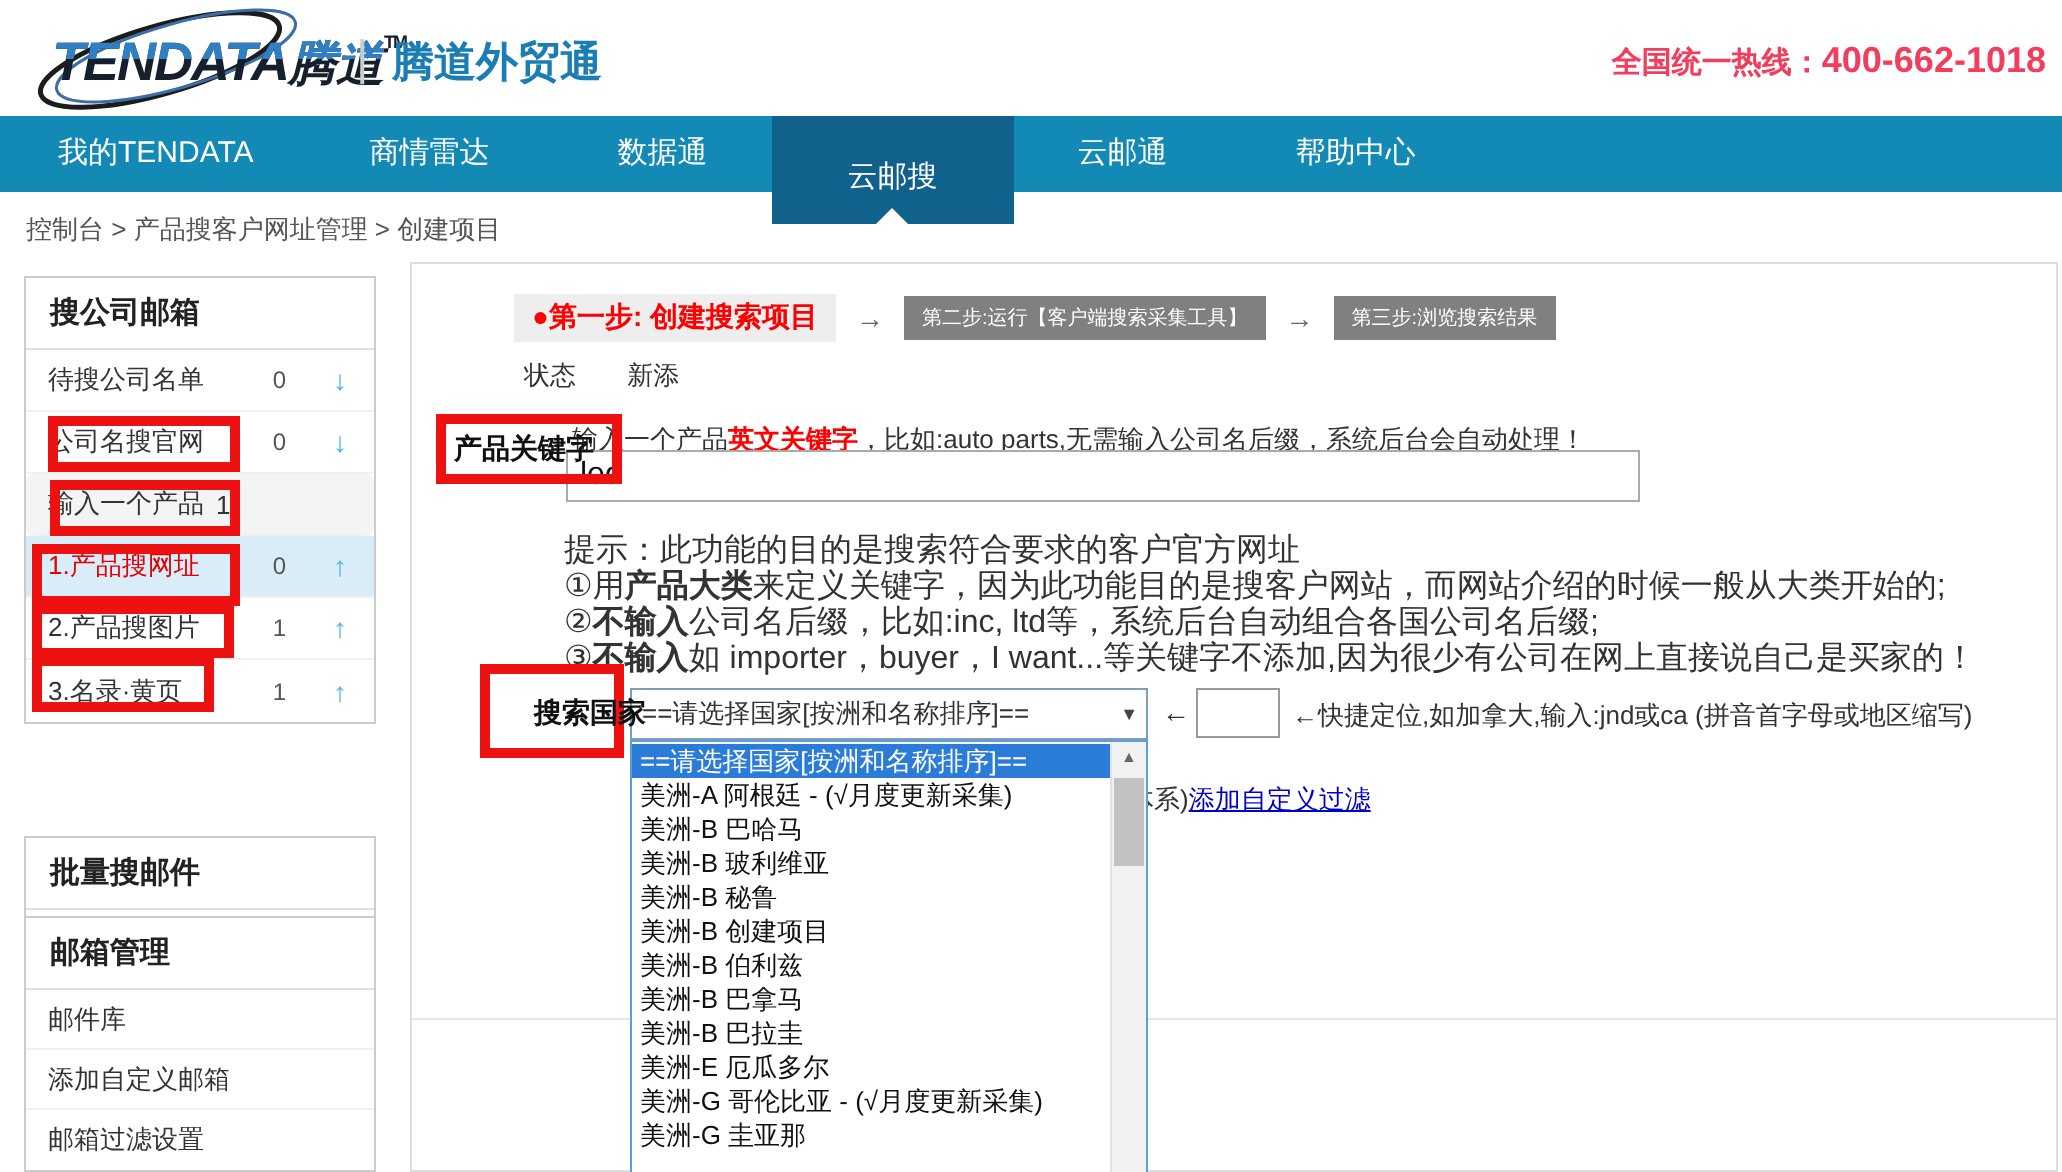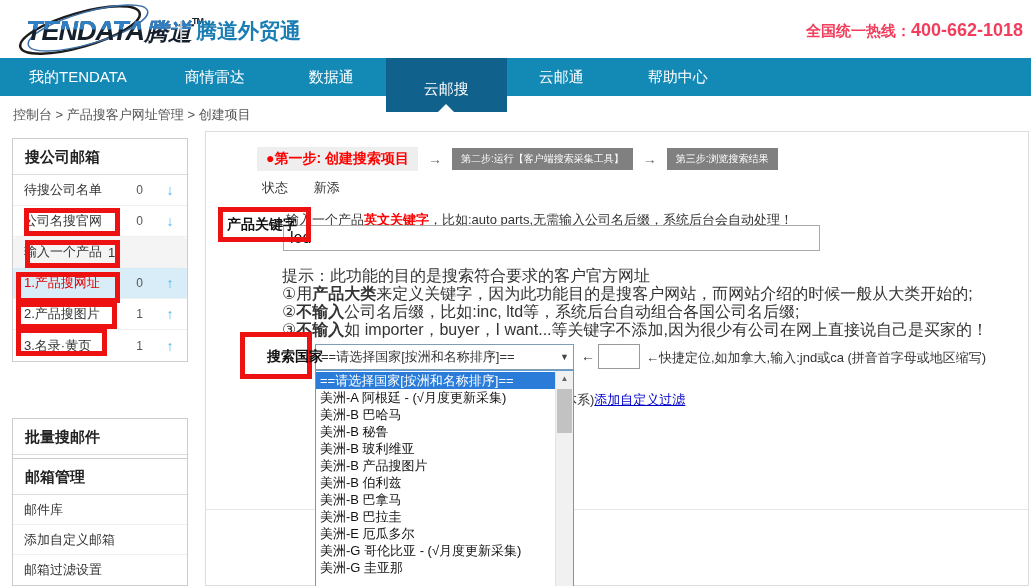--- a/index.html
+++ b/index.html
@@ -227,23 +227,23 @@
 
   <div class="behind-line">
     <span>体系)</span><a>添加自定义过滤</a>
   </div>
 
   <div class="dropdown">
     <div class="dd-options">
         <div class="dd-option selected">==请选择国家[按洲和名称排序]==</div>
         <div class="dd-option">美洲-A 阿根廷 - (√月度更新采集)</div>
         <div class="dd-option">美洲-B 巴哈马</div>
+        <div class="dd-option">美洲-B 玻利维亚</div>
         <div class="dd-option">美洲-B 秘鲁</div>
-        <div class="dd-option">美洲-B 玻利维亚</div>
-        <div class="dd-option">美洲-B 产品搜图片</div>
+        <div class="dd-option">美洲-B 创建项目</div>
         <div class="dd-option">美洲-B 伯利兹</div>
         <div class="dd-option">美洲-B 巴拿马</div>
         <div class="dd-option">美洲-B 巴拉圭</div>
         <div class="dd-option">美洲-E 厄瓜多尔</div>
         <div class="dd-option">美洲-G 哥伦比亚 - (√月度更新采集)</div>
         <div class="dd-option">美洲-G 圭亚那</div>
       </div>
     <div class="dd-scroll">
       <div class="up">▲</div>
       <div class="dd-thumb"></div>

